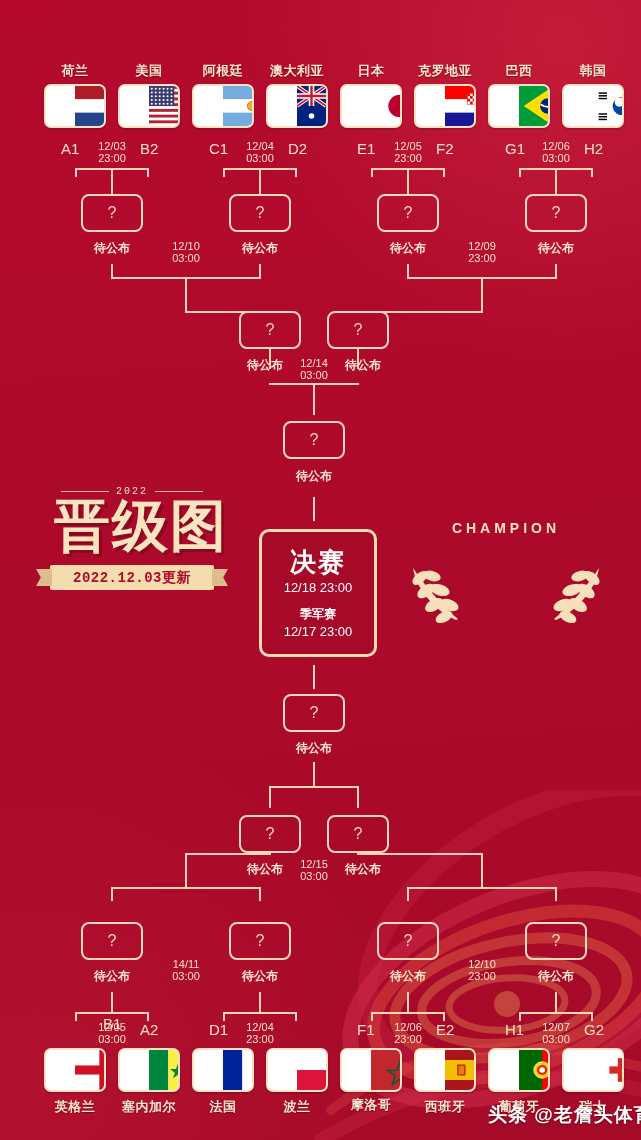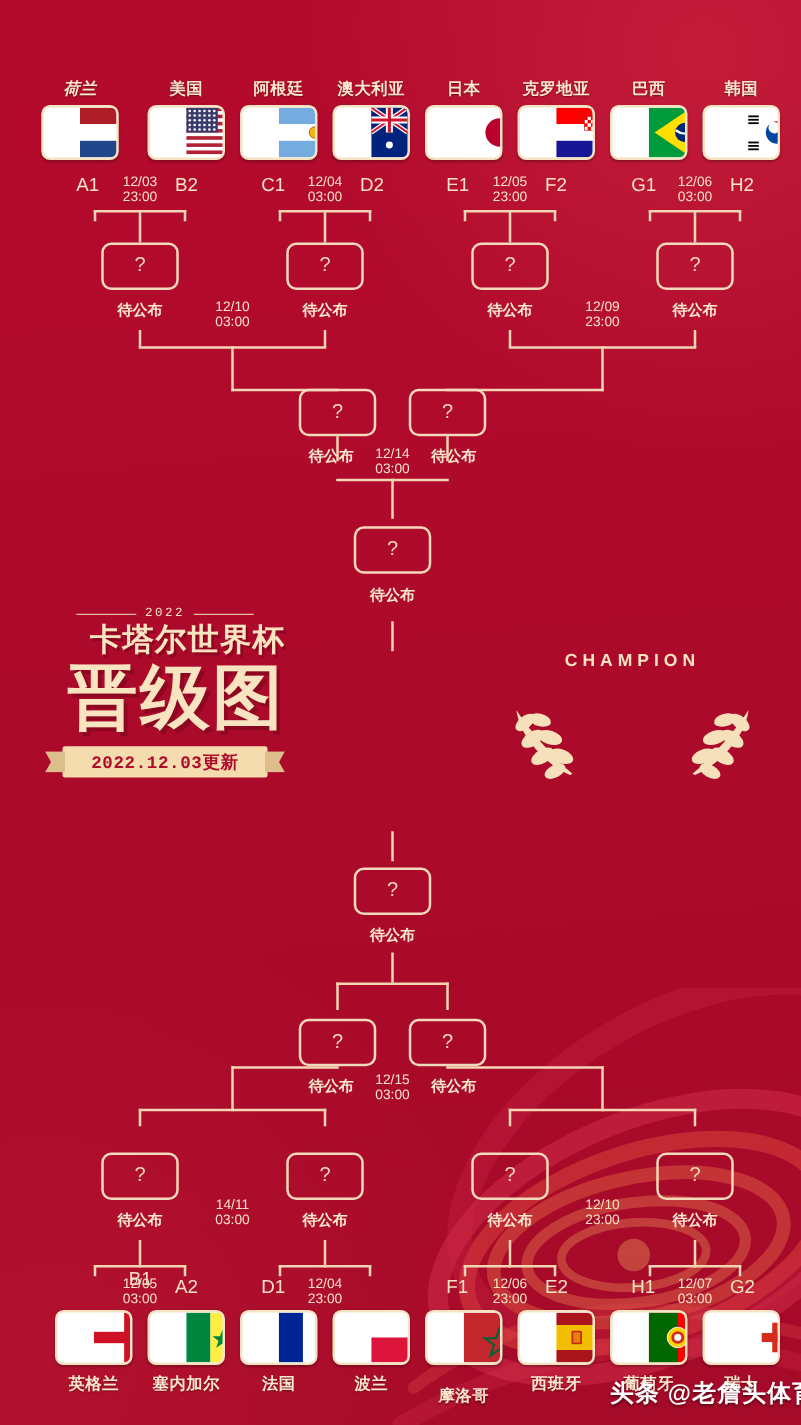--- a/index.html
+++ b/index.html
@@ -119,21 +119,21 @@
         <ellipse cx="196" cy="214" rx="58" ry="26" stroke="#f7a95f" stroke-width="7" opacity=".38" transform="rotate(-4 196 214)"></ellipse>
         <ellipse cx="240" cy="140" rx="200" ry="120" stroke="#d8304e" stroke-width="20" opacity=".30" transform="rotate(-30 240 140)"></ellipse>
         <path d="M20 320 Q140 230 300 270 T420 210" stroke="#ef5a52" stroke-width="10" opacity=".30"></path>
         <path d="M10 350 Q160 260 330 300" stroke="#e7455a" stroke-width="14" opacity=".22"></path>
       </g>
       <circle cx="196" cy="214" r="13" fill="#f8b469" opacity=".40"></circle>
     </svg>
   </div>
 
   <div id="topFlags">
-      <div class="flag-cell" style="left: 33px; top: 62px; font-style: italic;">
+      <div class="flag-cell" style="left: 44px; top: 62px;">
         <div class="team-name" style="margin-bottom: 4px;">荷兰</div>
         <div class="flag">
           <svg width="100%" height="100%" viewBox="0 0 62 44" preserveAspectRatio="none">
             <rect width="62" height="14.7" fill="#ae1c28"></rect>
             <rect y="14.7" width="62" height="14.6" fill="#fff"></rect>
             <rect y="29.3" width="62" height="14.7" fill="#21468b"></rect>
           </svg>
         </div>
       </div>
       <div class="flag-cell" style="left: 118px; top: 62px;">
@@ -365,28 +365,33 @@
       </div>
       <div class="ln v" style="left: 269px; top: 349px; width: 2px; height: 20px;"></div>
       <div class="ln v" style="left: 357px; top: 349px; width: 2px; height: 20px;"></div>
       <div class="ln h" style="left: 269px; top: 383px; width: 90px; height: 2px;"></div>
       <div class="ln v" style="left: 313px; top: 383px; width: 2px; height: 32px;"></div>
       <div class="qbox" style="left: 283px; top: 421px;">?</div>
       <div class="tbd" style="left: 279px; top: 468px;">待公布</div>
       <div class="ln v" style="left: 313px; top: 497px; width: 2px; height: 24px;"></div>
     </div>
 
+  <div id="finalBox">
+    <div class="big">决赛</div>
+    <div class="sub">12/18 23:00</div>
+    <div class="lbl2">季军赛</div>
+    <div class="sub2">12/17 23:00</div>
+  </div>
 
   <div id="titleBlock">
     <div id="tYearRow">
       <span class="dash"></span>
       <span id="tYear">2022</span>
       <span class="dash"></span>
     </div>
-    <div id="tLine1">卡塔尔世界杯</div>
     <div id="tLine2">晋级图</div>
     <div id="ribbon">
       <div id="ribbonBg"></div>
       <div id="ribbonText">2022.12.03更新</div>
     </div>
   </div>
 
   <div id="champBlock">
     <svg class="laurel" id="laurelL" viewBox="0 0 56 62">
       <g fill="#f6e0bb">
@@ -540,21 +545,21 @@
         </div>
         <div class="team-name" style="margin-top: 6px;">波兰</div>
       </div>
       <div class="flag-cell" style="left: 340px; top: 1048px;">
         <div class="flag">
           <svg width="100%" height="100%" viewBox="0 0 62 44" preserveAspectRatio="none">
             <rect width="62" height="44" fill="#c1272d"></rect>
             <polygon points="31,13 34.3,22.6 44,22.6 36.2,28.4 39.2,38 31,32.2 22.8,38 25.8,28.4 18,22.6 27.7,22.6" fill="none" stroke="#006233" stroke-width="1.8"></polygon>
           </svg>
         </div>
-        <div class="team-name" style="margin-top: 16px;">摩洛哥</div>
+        <div class="team-name" style="margin-top: 4px;">摩洛哥</div>
       </div>
       <div class="flag-cell" style="left: 414px; top: 1048px;">
         <div class="flag">
           <svg width="100%" height="100%" viewBox="0 0 62 44" preserveAspectRatio="none">
             <rect width="62" height="11" fill="#aa151b"></rect>
             <rect y="11" width="62" height="22" fill="#f1bf00"></rect>
             <rect y="33" width="62" height="11" fill="#aa151b"></rect>
             <rect x="13" y="16" width="9" height="12" fill="#c60b1e" opacity=".85" rx="1"></rect>
             <rect x="14.5" y="17.5" width="6" height="9" fill="#f1bf00" opacity=".6"></rect>
           </svg>

